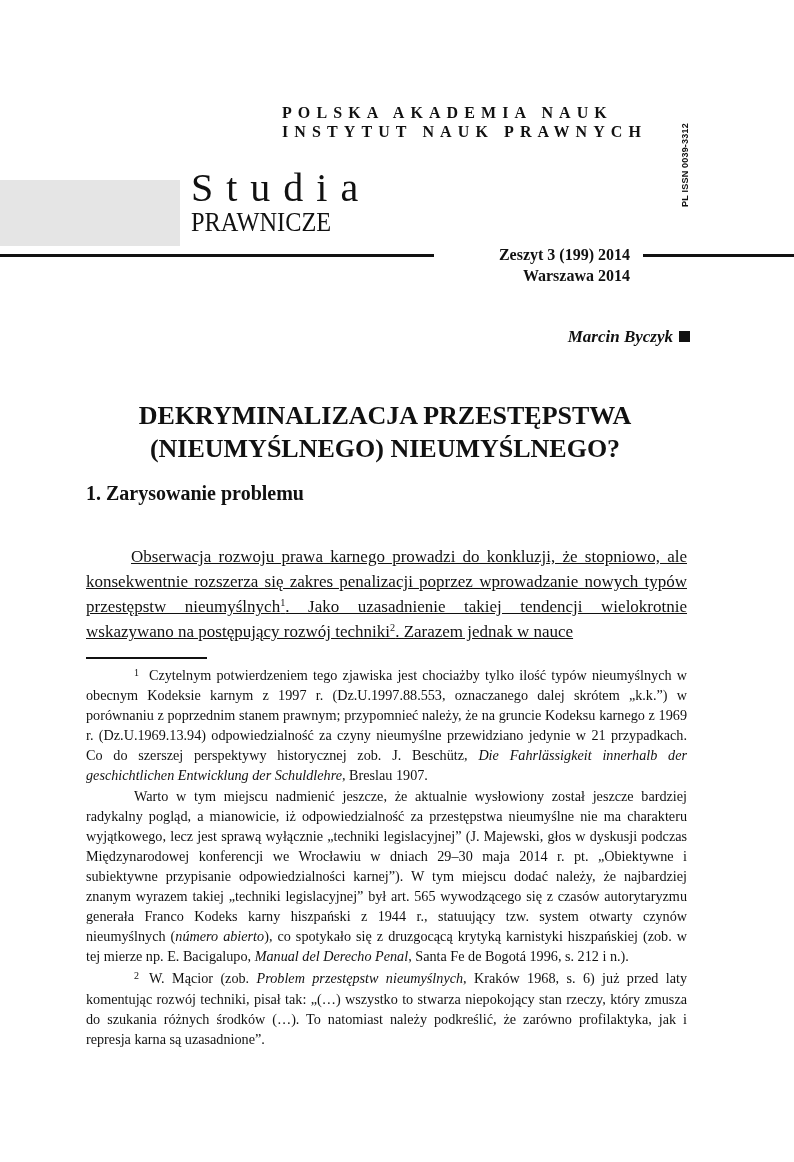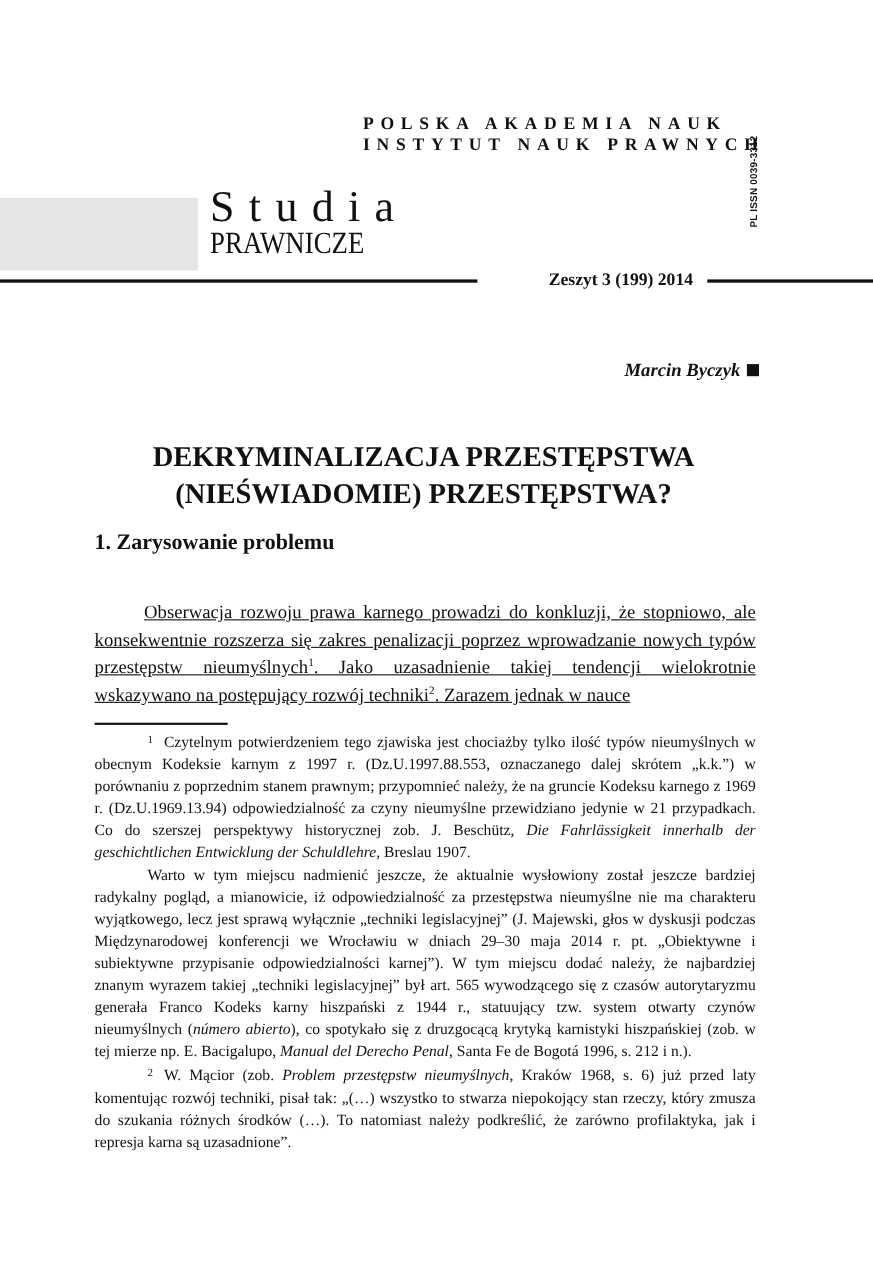--- a/index.html
+++ b/index.html
@@ -1,20 +1,20 @@
 <!DOCTYPE html>
 <html><head>
 <meta charset="utf-8">
 <style>
   html, body { margin: 0; padding: 0; background: #ffffff; }
   body { width: 794px; height: 1162px; position: relative; overflow: hidden; color: #111; }
   .serif { font-family: "Liberation Serif", "DejaVu Serif", serif; }
   .abs { position: absolute; }
 
-  #institution { left: 282px; top: 103px; width: 380px; font-size: 16px; letter-spacing: 6.1px; line-height: 19px; font-weight: bold; margin-left: 48px; }
+  #institution { left: 282px; top: 103px; width: 380px; font-size: 16px; letter-spacing: 6.1px; line-height: 19px; font-weight: bold; }
   #institution div { white-space: nowrap; }
 
   #issn { left: 676px; top: 100px; width: 18px; height: 130px; }
   #issn span { position: absolute; left: 50%; top: 50%; transform: translate(-50%,-50%) rotate(-90deg); white-space: nowrap; font-family: "Liberation Sans", "DejaVu Sans", sans-serif; font-size: 9px; font-weight: bold; letter-spacing: 0.2px; }
 
   #graybox { left: 0; top: 180px; width: 180px; height: 66px; background: #e5e5e5; }
 
   #logo-studia { left: 191px; top: 166px; font-size: 40px; letter-spacing: 13px; line-height: 44px; font-weight: normal; }
   #logo-prawnicze { left: 191px; top: 207px; font-size: 28px; line-height: 30px; letter-spacing: 0px; transform: scaleX(0.87); transform-origin: left top; }
 
@@ -58,29 +58,30 @@
 <div id="graybox" class="abs"></div>
 
 <div id="logo-studia" class="abs serif">Studia</div>
 <div id="logo-prawnicze" class="abs serif">PRAWNICZE</div>
 
 <div id="rule-left" class="rule"></div>
 <div id="rule-right" class="rule"></div>
 
 <div id="issue" class="abs serif">
   <div>Zeszyt 3 (199) 2014</div>
+  <div>Warszawa 2014</div>
 </div>
 
 <div id="author" class="abs serif">
   <span>Marcin Byczyk</span><span class="sq"></span>
 </div>
 
 <div id="title" class="abs serif">
   <div>DEKRYMINALIZACJA PRZESTĘPSTWA</div>
-  <div>(NIEŚWIADOMIE) PRZESTĘPSTWA?</div>
+  <div>(NIEUMYŚLNEGO) NIEUMYŚLNEGO?</div>
 </div>
 
 <div id="section" class="abs serif">1. Zarysowanie problemu</div>
 
 <div id="body" class="abs serif">
   <p><span>Obserwacja rozwoju prawa karnego prowadzi do konkluzji, że stopniowo, ale konsekwentnie rozszerza się zakres penalizacji poprzez wprowadzanie nowych typów przestępstw nieumyślnych</span><sup>1</sup><span>. Jako uzasadnienie takiej tendencji wielokrotnie wskazywano na postępujący rozwój techniki</span><sup>2</sup><span>. Zarazem jednak w nauce</span></p>
 </div>
 
 <div id="fn-rule" class="abs"></div>
 

